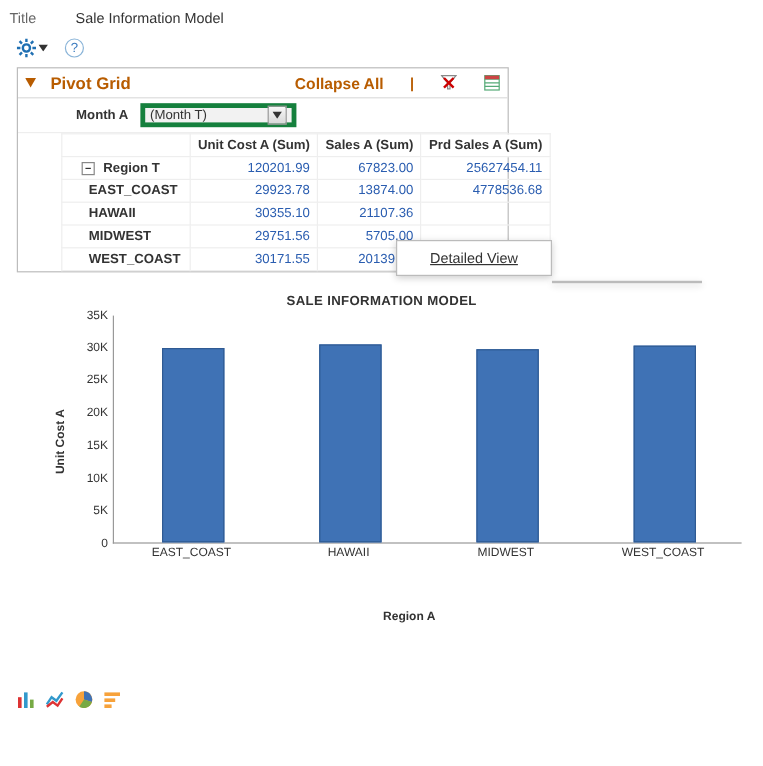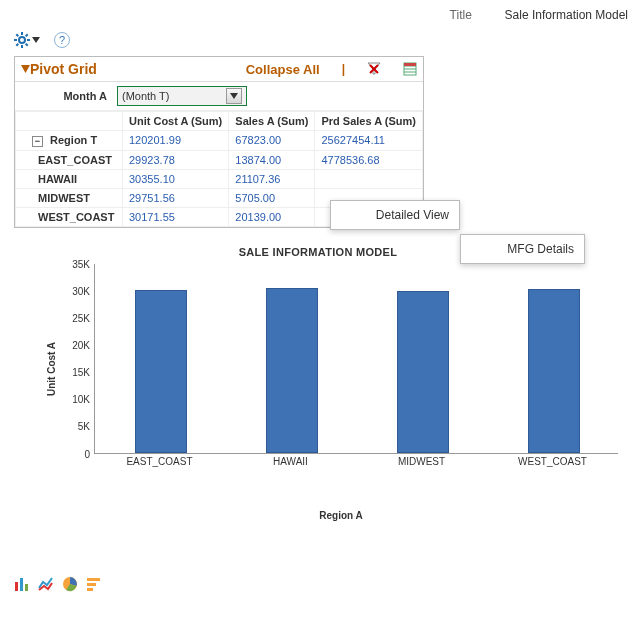--- a/index.html
+++ b/index.html
@@ -5,72 +5,72 @@
   * { box-sizing: border-box; }
   body {
     font-family: Arial, Helvetica, sans-serif;
     font-size: 12px;
     color: #333;
     margin: 0;
     padding: 8px;
     background: #fff;
     width: 636px;
   }
-  .title-row { display: flex; align-items: center; margin-bottom: 10px; justify-content: flex-end; }
+  .title-row { display: flex; align-items: center; margin-bottom: 10px; }
   .title-label { color: #666; width: 55px; font-size:12px; }
   .title-value { font-size: 12px; color: #333; }
   .toolbar { display:flex; align-items:center; gap:14px; margin-left:6px; margin-bottom:8px;}
   .gear-wrap { display:flex; align-items:center; gap:2px; cursor:pointer;}
   .help-circle {
     width:16px; height:16px; border:1px solid #8ab4d8; border-radius:50%;
     color:#3b7bbf; font-size:11px; display:flex; align-items:center; justify-content:center;
     cursor:pointer;
   }
   .grid-box {
     border:1px solid #bcbcbc; width:410px; margin-left:6px;
   }
   .grid-header {
     display:flex; align-items:center; justify-content:space-between;
     padding:4px 6px; border-bottom:1px solid #dcdcdc;
   }
-  .grid-title-wrap { display:flex; align-items:center; gap:0; }
+  .grid-title-wrap { display:flex; align-items:center; gap:12px; }
   .grid-title { color:#b85c00; font-weight:bold; font-size:14px; }
   .collapse-right { display:flex; align-items:center; gap:22px; }
   .collapse-link { color:#b85c00; font-weight:bold; font-size:13px; cursor:pointer; }
   .sep { color:#b85c00; font-weight:bold; }
   .filter-row { display:flex; align-items:center; padding:4px 6px; gap:6px; border-bottom:1px solid #eee;}
   .filter-label { font-weight:bold; font-size:11px; width:90px; text-align:right; padding-right:4px;}
   .select {
-    border:1px solid #15803d; background:#f2f2f2; height:20px; width:130px;
+    border:4px solid #15803d; background:#f2f2f2; height:20px; width:130px;
     display:flex; align-items:center; justify-content:space-between; padding:0 4px;
     font-size:11px; cursor:pointer; position:relative;
   }
   .select-btn {
     width:16px; height:16px; background:linear-gradient(#f8f8f8,#d8d8d8);
     border:1px solid #999; display:flex; align-items:center; justify-content:center;
   }
-  table.data { border-collapse:collapse; width:100%; }
+  table.data { border-collapse:collapse; width:100%;margin-left:36px; }
   table.data th, table.data td {
     border:1px solid #eee; padding:3px 6px; font-size:11px; white-space:nowrap;
   }
   table.data th { font-weight:bold; text-align:right; background:#fff; color:#333;}
   table.data th.first, table.data td.first { text-align:left; font-weight:bold; color:#333;padding-left:16px; }
-  table.data td.num { text-align:left; color:#2a5db0; }
+  table.data td.num { text-align:right; color:#2a5db0; }
   .row-toggle {
     display:inline-block; width:11px; height:11px; border:1px solid #888;
     font-size:9px; line-height:9px; text-align:center; margin-right:4px;
     background:#fff; cursor:pointer; vertical-align:middle;
   }
   .context-menu {
     position:absolute; background:#fff; border:1px solid #bbb;
     box-shadow:0 2px 6px rgba(0,0,0,0.2); font-size:12px; z-index:10;
   }
   .menu1 { left:330px; top:200px; width:130px; }
   .menu2 { left:460px; top:234px; width:125px; }
-  .mitem { padding:7px 10px; cursor:pointer; display:flex; justify-content:flex-end; align-items:center;}
+  .mitem { padding:7px 10px; cursor:pointer; display:flex; justify-content:center; align-items:center;text-decoration:underline;}
   .mitem.hover { background:#dce8f4; }
   .chart-wrap { margin-top:18px; margin-left:10px; width:600px; }
   .chart-title { text-align:center; font-weight:bold; font-size:11px; margin-bottom:6px; letter-spacing:0.3px;}
   .chart-area { position:relative; height:210px; margin-left:46px; }
   .ylabel {
     position:absolute; left:-40px; top:50%; transform:translateY(-50%) rotate(-90deg);
     font-size:10px; font-weight:bold; white-space:nowrap;
   }
   .yaxis { position:absolute; left:0; top:0; bottom:20px; width:30px; }
   .ytick { position:absolute; right:4px; font-size:10px; transform:translateY(50%);margin-left:47px; }
@@ -198,23 +198,20 @@
     </tbody>
   </table>
 </div>
 
 <div class="context-menu menu1">
   <div class="mitem">
     <span>Detailed View</span>
   </div>
 </div>
 <div class="context-menu menu2">
-  <div class="mitem">
-    <span>MFG Details</span>
-  </div>
 </div>
 
 <div class="chart-wrap">
   <div class="chart-title">SALE INFORMATION MODEL</div>
   <div class="chart-area" id="chart-area">
     <div class="ylabel">Unit Cost A</div>
     <div class="yaxis" id="yaxis">
         <div class="ytick" style="bottom: 0px;">0</div>
         <div class="ytick" style="bottom: 27.1429px;">5K</div>
         <div class="ytick" style="bottom: 54.2857px;">10K</div>

